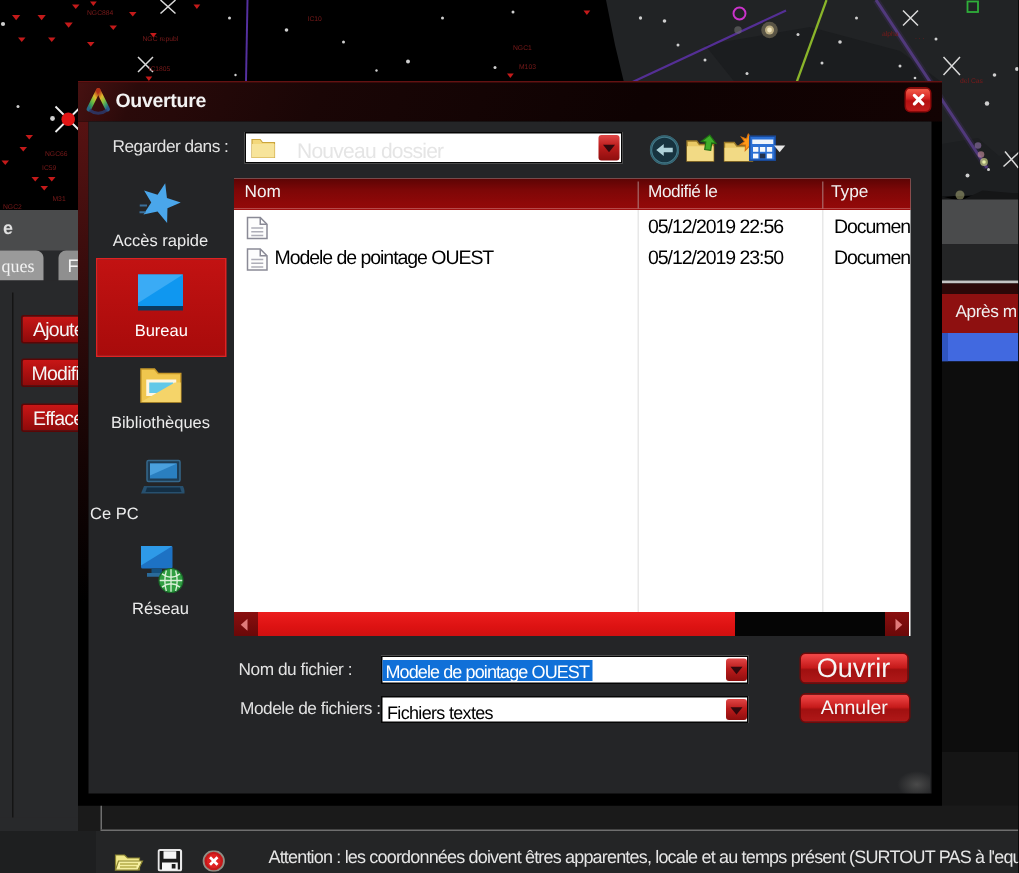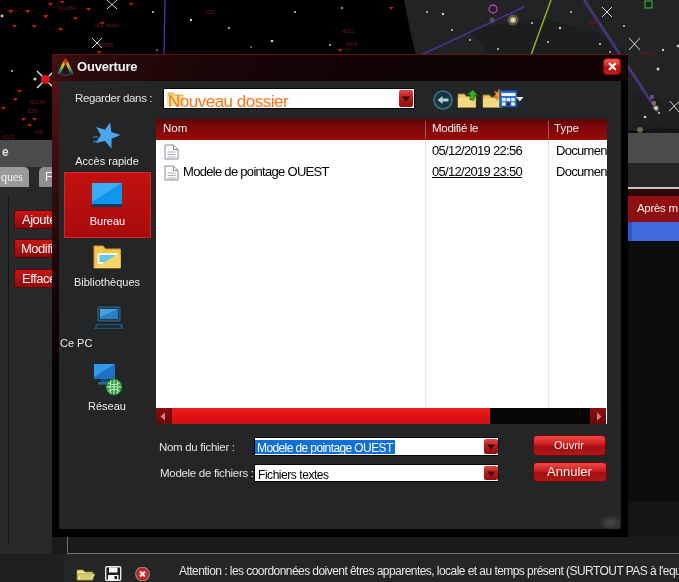--- a/index.html
+++ b/index.html
@@ -210,21 +210,21 @@
   <div class="abs" style="left:59px;top:81px;width:562px;height:448px;background:#242527;"></div>
 
   <div class="abs" style="left:598px;top:514px;width:22px;height:15px;background:radial-gradient(ellipse at 60% 60%,#4a4a4a,#24252700 70%);"></div>
 
   <div class="abs" style="left:75px;top:92px;color:#e2e2e2;font-size:11.5px;letter-spacing:-0.35px;">Regarder dans :</div>
   <div class="abs" style="left:163px;top:88px;width:252px;height:21px;background:#fff;border:1px solid #050505;"></div>
   <svg class="abs" style="left:167px;top:91px;" width="17" height="15">
     <path d="M1,2 h5.5 l1.5,2 h8 v10 h-15 z" fill="#f3d87c" stroke="#caa53e" stroke-width="0.8"></path>
     <path d="M1,5 h15 v9 h-15 z" fill="#f7e49a"></path>
   </svg>
-  <div class="abs" style="left:168px;top:92px;color:#f97316;font-size:17px;letter-spacing:-0.5px;">Nouveau dossier</div>
+  <div class="abs" style="left:198px;top:92px;color:#e5e5e5;font-size:14px;letter-spacing:-0.5px;">Nouveau dossier</div>
   <div class="abs" style="left:399px;top:90px;width:14px;height:17px;background:linear-gradient(#dd4343 5%,#bb1c1c 45%,#8e0e0e);border-radius:2px;"></div>
   <svg class="abs" style="left:400px;top:95px;" width="12" height="8">
       <path d="M2,1.5 h8 l-4,5 z" fill="#33080d"></path>
     </svg>
 
   <svg class="abs" style="left:433px;top:90px;" width="20" height="20">
     <circle cx="10" cy="10" r="9" fill="#17333f" stroke="#477e8e" stroke-width="1.6"></circle>
     <circle cx="10" cy="10" r="9.2" fill="none" stroke="#2a5563" stroke-width="0.8" opacity="0.7"></circle>
     <path d="M4.5,10 L9.5,6 L9.5,8.5 L15.5,8.5 L15.5,11.5 L9.5,11.5 L9.5,14 z" fill="#aed2da"></path>
   </svg>
@@ -313,21 +313,21 @@
     <path d="M3.5,8 h8 M3.5,10.5 h8 M3.5,13 h8" stroke="#aeaeb8" stroke-width="1"></path>
   </svg>
   <div class="abs" style="left:432px;top:143px;color:#000;font-size:13px;letter-spacing:-0.7px;">05/12/2019 22:56</div>
   <div class="abs" style="left:556px;top:143px;color:#000;font-size:13px;letter-spacing:-0.7px;">Documen</div>
   <svg class="abs" style="left:164px;top:165px;" width="15" height="16">
     <path d="M1,1 h8.5 l4.5,4.5 v9.5 h-13 z" fill="#fdfdfd" stroke="#8a8a96" stroke-width="1"></path>
     <path d="M9.5,1 v4.5 h4.5" fill="none" stroke="#8a8a96" stroke-width="1"></path>
     <path d="M3.5,8 h8 M3.5,10.5 h8 M3.5,13 h8" stroke="#aeaeb8" stroke-width="1"></path>
   </svg>
   <div class="abs" style="left:183px;top:164px;color:#000;font-size:13px;letter-spacing:-0.7px;">Modele de pointage OUEST</div>
-  <div class="abs" style="left:432px;top:164px;color:#000;font-size:13px;letter-spacing:-0.7px;text-decoration:underline;">05/12/2019 23:50</div>
+  <div class="abs" style="left:432px;top:164px;color:#000;font-size:13px;letter-spacing:-0.7px;">05/12/2019 23:50</div>
   <div class="abs" style="left:556px;top:164px;color:#000;font-size:13px;letter-spacing:-0.7px;">Documen</div>
 
   <div class="abs" style="left:156px;top:408px;width:450px;height:16px;background:#050505;"></div>
   <div class="abs" style="left:156px;top:408px;width:16px;height:16px;background:linear-gradient(#8a0f0f,#6a0808);"></div>
   <svg class="abs" style="left:159px;top:412px;" width="9" height="9">
       <path d="M6,0.5 L1.5,4.5 L6,8.5 z" fill="#e07a7a"></path>
     </svg>
   <div class="abs" style="left:172px;top:408px;width:318px;height:16px;background:linear-gradient(#ec1e1e,#dd1212 60%,#d01010);"></div>
   <div class="abs" style="left:590px;top:408px;width:16px;height:16px;background:linear-gradient(#8a0f0f,#6a0808);"></div>
   <svg class="abs" style="left:594px;top:412px;" width="9" height="9">
@@ -344,16 +344,16 @@
     </svg>
 
   <div class="abs" style="left:160px;top:467px;color:#e2e2e2;font-size:11.5px;letter-spacing:-0.3px;">Modele de fichiers :</div>
   <div class="abs" style="left:254px;top:464px;width:245px;height:18px;background:#fff;border:1px solid #050505;"></div>
   <div class="abs" style="left:258px;top:468px;color:#000;font-size:12px;letter-spacing:-0.45px;">Fichiers textes</div>
   <div class="abs" style="left:484px;top:466px;width:14px;height:14px;background:linear-gradient(#dd4343 5%,#bb1c1c 45%,#8e0e0e);border-radius:2px;"></div>
   <svg class="abs" style="left:485px;top:469.5px;" width="12" height="8">
       <path d="M2,1.5 h8 l-4,5 z" fill="#33080d"></path>
     </svg>
 
-  <div class="abs" style="left:532.5px;top:434.5px;width:73px;height:21px;border-radius:4px;background:linear-gradient(#ee4444 5%,#c51a1a 48%,#a01010 55%,#b01818);border:1px solid #700a0a;color:#f5f5f5;font-size:11px;text-align:center;line-height:19px;">Ouvrir</div>
+  <div class="abs" style="left:532.5px;top:434.5px;width:73px;height:21px;border-radius:4px;background:linear-gradient(#ee4444 5%,#c51a1a 48%,#a01010 55%,#b01818);border:1px solid #700a0a;color:#f5f5f5;font-size:18px;text-align:center;line-height:19px;">Ouvrir</div>
   <div class="abs" style="left:532.5px;top:461.5px;width:74px;height:20.5px;border-radius:4px;background:linear-gradient(#ee4444 5%,#c51a1a 48%,#a01010 55%,#b01818);border:1px solid #700a0a;color:#f5f5f5;font-size:13px;text-align:center;line-height:18px;">Annuler</div>
 
 </div>
 
 </body></html>

